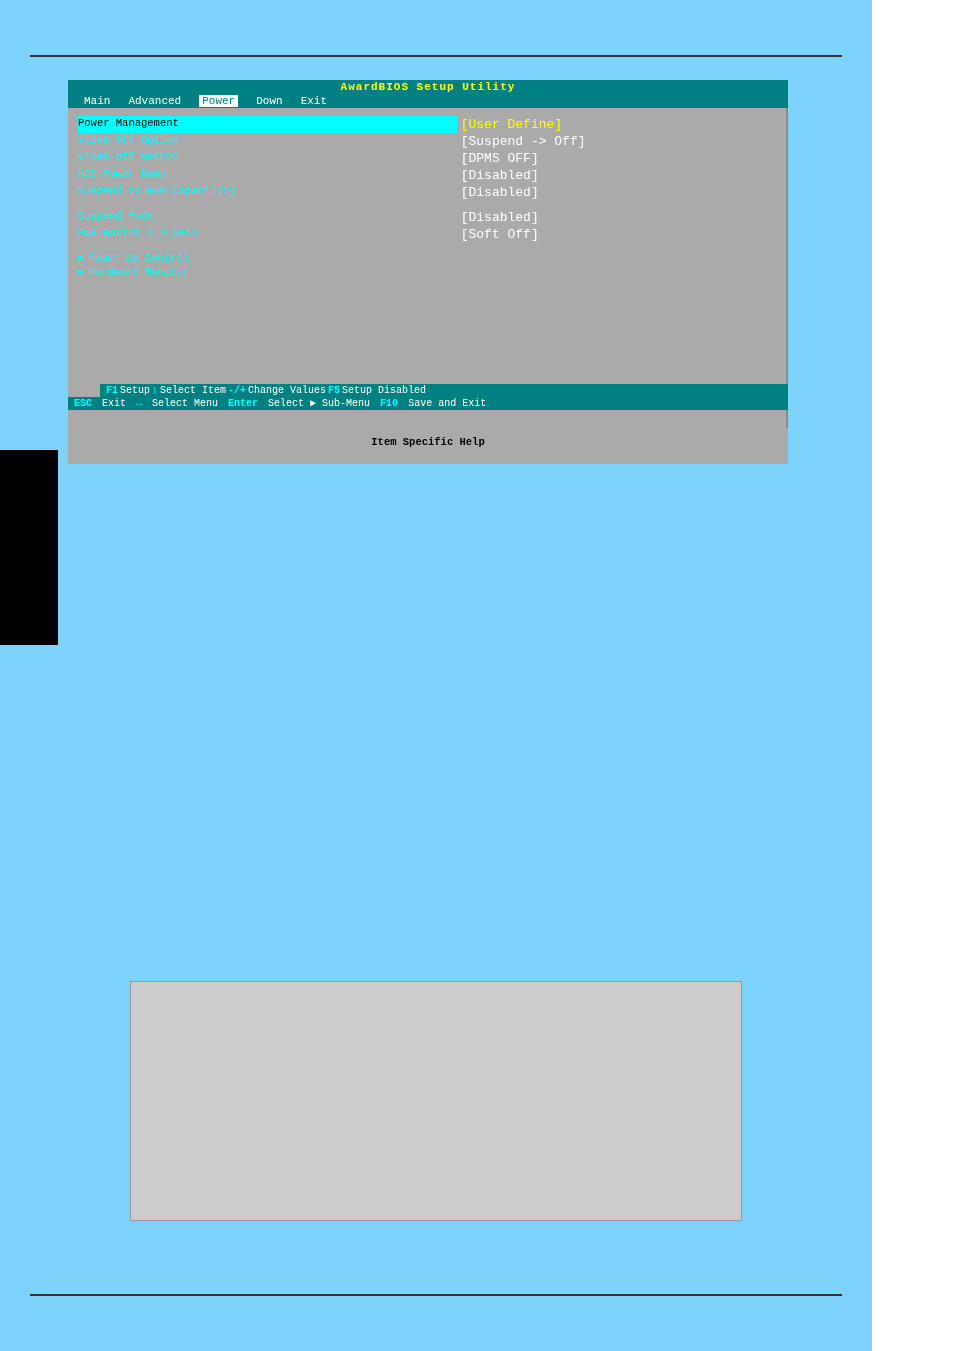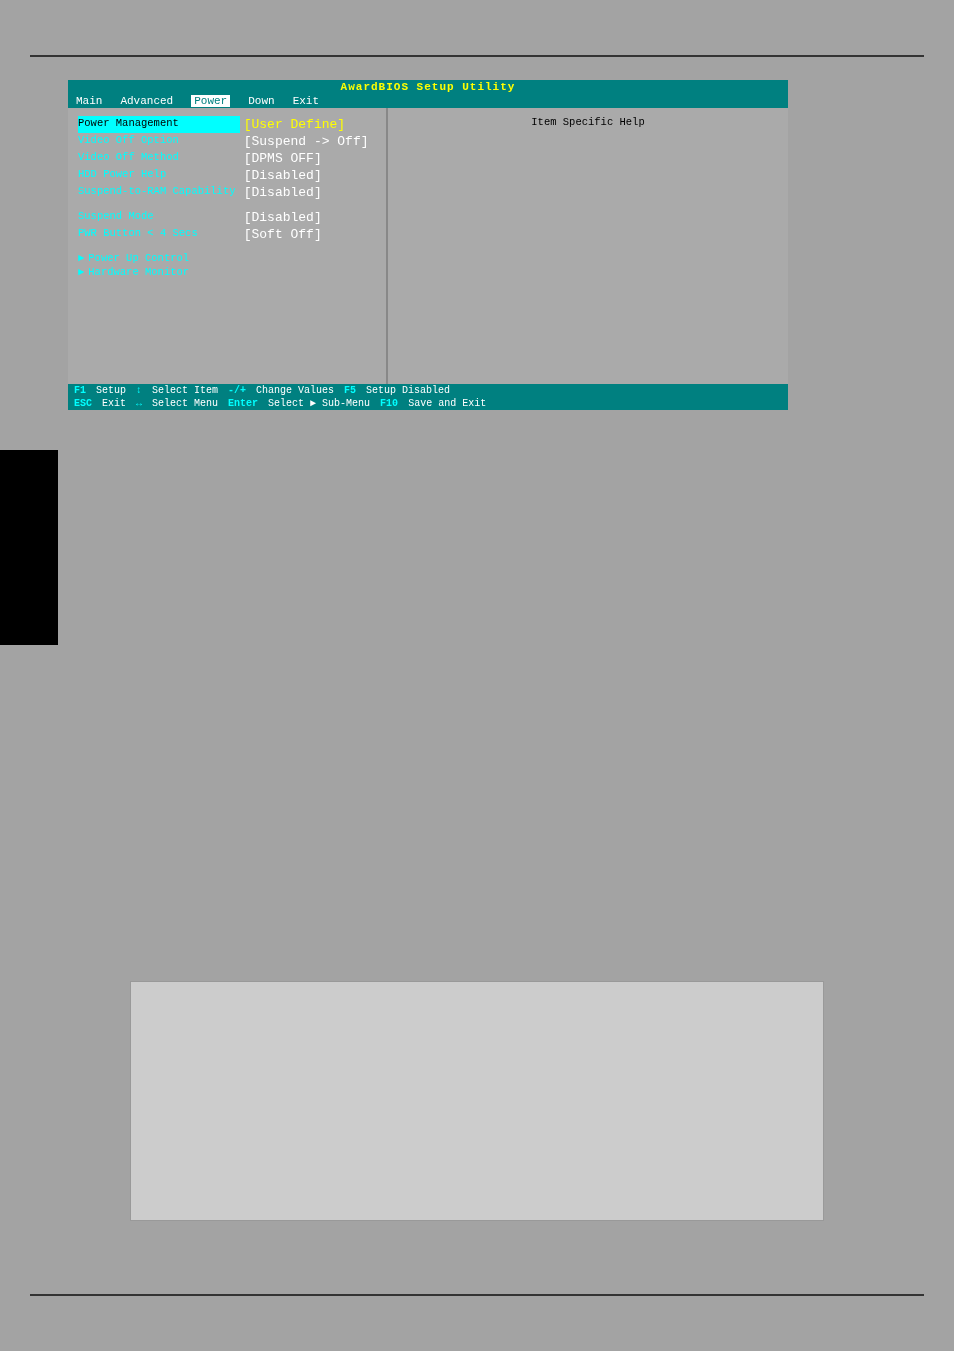--- a/index.html
+++ b/index.html
@@ -5,23 +5,23 @@
     * { margin: 0; padding: 0; box-sizing: border-box; }
     body {
       background: #ffffff;
       width: 954px;
       min-height: 1351px;
       font-family: Arial, sans-serif;
       position: relative;
     }
 
     .page-wrapper {
-      width: 954px;
+      width: 872px;
       min-height: 1351px;
-      background: #a3a3a3;
+      background: #7dd3fc;
       position: relative;
     }
 
     
     .top-rule {
       position: absolute;
       top: 55px;
       left: 30px;
       right: 30px;
       height: 2px;
@@ -58,41 +58,42 @@
       padding: 1px 0;
       font-size: 11px;
       font-weight: bold;
       letter-spacing: 1px;
     }
 
     
     .bios-menu-bar {
       background: #008080;
       display: flex;
-      padding: 1px 8px;
+      padding: 1px 16px;
       gap: 18px;
     }
 
     .bios-menu-item {
       color: #ffffff;
       font-size: 11px;
       cursor: pointer;
       text-decoration: none;
     }
 
     .bios-menu-item.active {
       background: #ffffff;
       color: #008080;
       padding: 0 3px;
     }
 
     
     .bios-main {
       display: flex;
       height: calc(100% - 38px);
+      flex-direction: column;
     }
 
     
     .bios-left {
       flex: 0 0 320px;
       background: #aaaaaa;
       padding: 8px 10px;
       border-right: 2px solid #888;
     }
 
@@ -154,21 +155,21 @@
       flex: 1;
       background: #aaaaaa;
       padding: 8px 10px;
     }
 
     .bios-help-title {
       color: #000000;
       font-size: 10.5px;
       text-align: center;
       margin-bottom: 8px;
-      font-weight: normal;
+      font-weight: bold;
     }
 
     .bios-help-text {
       color: #000000;
       font-size: 10px;
       line-height: 1.4;
     }
 
     .bios-status-key {
       color: #00ffff;
@@ -200,21 +201,22 @@
       height: 240px;
       background: #cccccc;
       border: 1px solid #999;
     }
 
     .bios-status-bar-row {
       background: #008080;
       display: flex;
       align-items: flex-start;
       padding: 1px 6px;
-      gap: 10px;
+      gap: 2px;
+      margin-left: 32px;
     }
 
     .bios-status-bar-row2 {
       background: #008080;
       display: flex;
       align-items: center;
       padding: 1px 6px;
       gap: 10px;
     }
   </style>
@@ -250,21 +252,21 @@
           </div>
           <div class="bios-row">
             <span class="bios-label">Video Off Option</span>
             <span class="bios-value">[Suspend -&gt; Off]</span>
           </div>
           <div class="bios-row">
             <span class="bios-label">Video Off Method</span>
             <span class="bios-value">[DPMS OFF]</span>
           </div>
           <div class="bios-row">
-            <span class="bios-label">HDD Power Help</span>
+            <span class="bios-label">HDD Power Down</span>
             <span class="bios-value">[Disabled]</span>
           </div>
           <div class="bios-row">
             <span class="bios-label">Suspend-to-RAM Capability</span>
             <span class="bios-value">[Disabled]</span>
           </div>
 
           <div class="bios-spacer"></div>
 
           <div class="bios-row">

